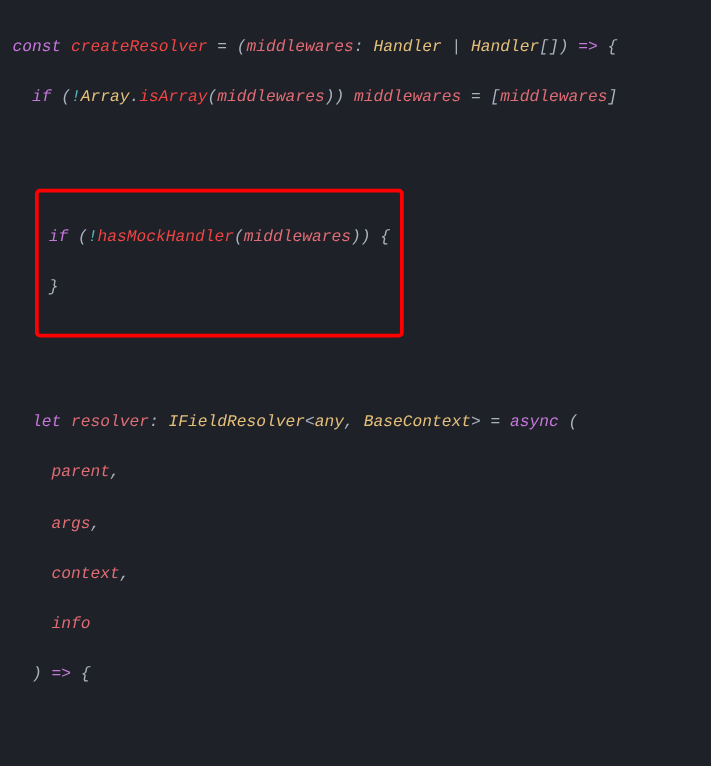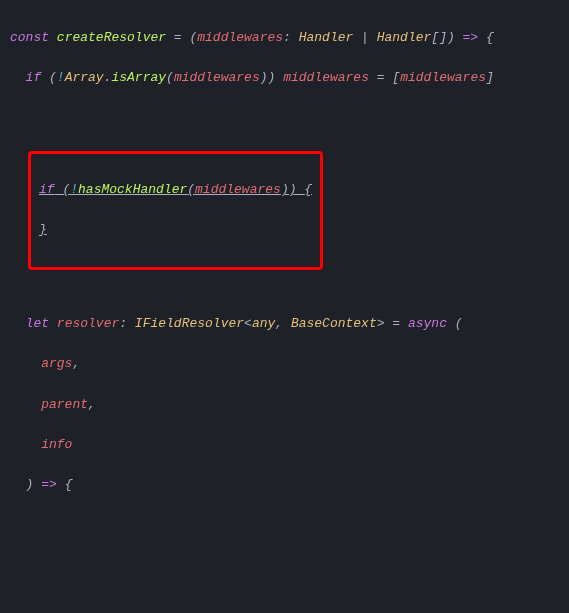--- a/index.html
+++ b/index.html
@@ -19,48 +19,48 @@
       overflow: hidden;
     }
     .code-container {
       white-space: pre;
       font-style: italic;
     }
     .highlight-box {
       border: 3px solid #ff0000;
       border-radius: 4px;
       padding: 6px 8px;
-      margin: 2px 0 4px 18px;
+      margin: 2px 0 18px 18px;
       display: inline-block;
-      text-decoration: underline;
     }
     .kw { color: #c678dd; }
-    .fn { color: #bef264; }
+    .fn { color: #ef4444; }
     .var { color: #e06c75; }
     .type { color: #e5c07b; font-style: italic; }
     .op { color: #56b6c2; }
     .punct { color: #abb2bf; }
     .param { color: #e06c75; font-style: italic; }
     .arrow { color: #c678dd; }
   </style>
 </head>
 <body>
 
 <div class="code-container">
 <div><span class="kw">const</span><span> </span><span class="fn">createResolver</span><span class="punct"> = (</span><span class="param">middlewares</span><span class="punct">: </span><span class="type">Handler</span><span class="punct"> | </span><span class="type">Handler</span><span class="punct">[]) </span><span class="arrow">=&gt;</span><span class="punct"> {</span></div>
 <div><span>  </span><span class="kw">if</span><span class="punct"> (</span><span class="op">!</span><span class="type">Array</span><span class="punct">.</span><span class="fn">isArray</span><span class="punct">(</span><span class="var">middlewares</span><span class="punct">)) </span><span class="var">middlewares</span><span class="punct"> = [</span><span class="var">middlewares</span><span class="punct">]</span></div>
 <div> </div>
 <div class="highlight-box">
 <div><span class="kw">if</span><span class="punct"> (</span><span class="op">!</span><span class="fn">hasMockHandler</span><span class="punct">(</span><span class="var">middlewares</span><span class="punct">)) {</span></div>
 <div><span class="punct">}</span></div>
 </div>
 <div> </div>
 <div><span>  </span><span class="kw">let</span><span> </span><span class="var">resolver</span><span class="punct">: </span><span class="type">IFieldResolver</span><span class="punct">&lt;</span><span class="type">any</span><span class="punct">, </span><span class="type">BaseContext</span><span class="punct">&gt;</span><span class="punct"> = </span><span class="kw">async</span><span class="punct"> (</span></div>
+<div><span>    </span><span class="param">parent</span><span class="punct">,</span></div>
 <div><span>    </span><span class="param">args</span><span class="punct">,</span></div>
-<div><span>    </span><span class="param">parent</span><span class="punct">,</span></div>
+<div><span>    </span><span class="param">context</span><span class="punct">,</span></div>
 <div><span>    </span><span class="param">info</span></div>
 <div><span>  </span><span class="punct">) </span><span class="arrow">=&gt;</span><span class="punct"> {</span></div>
 
 
 
 
 
 
 
 

